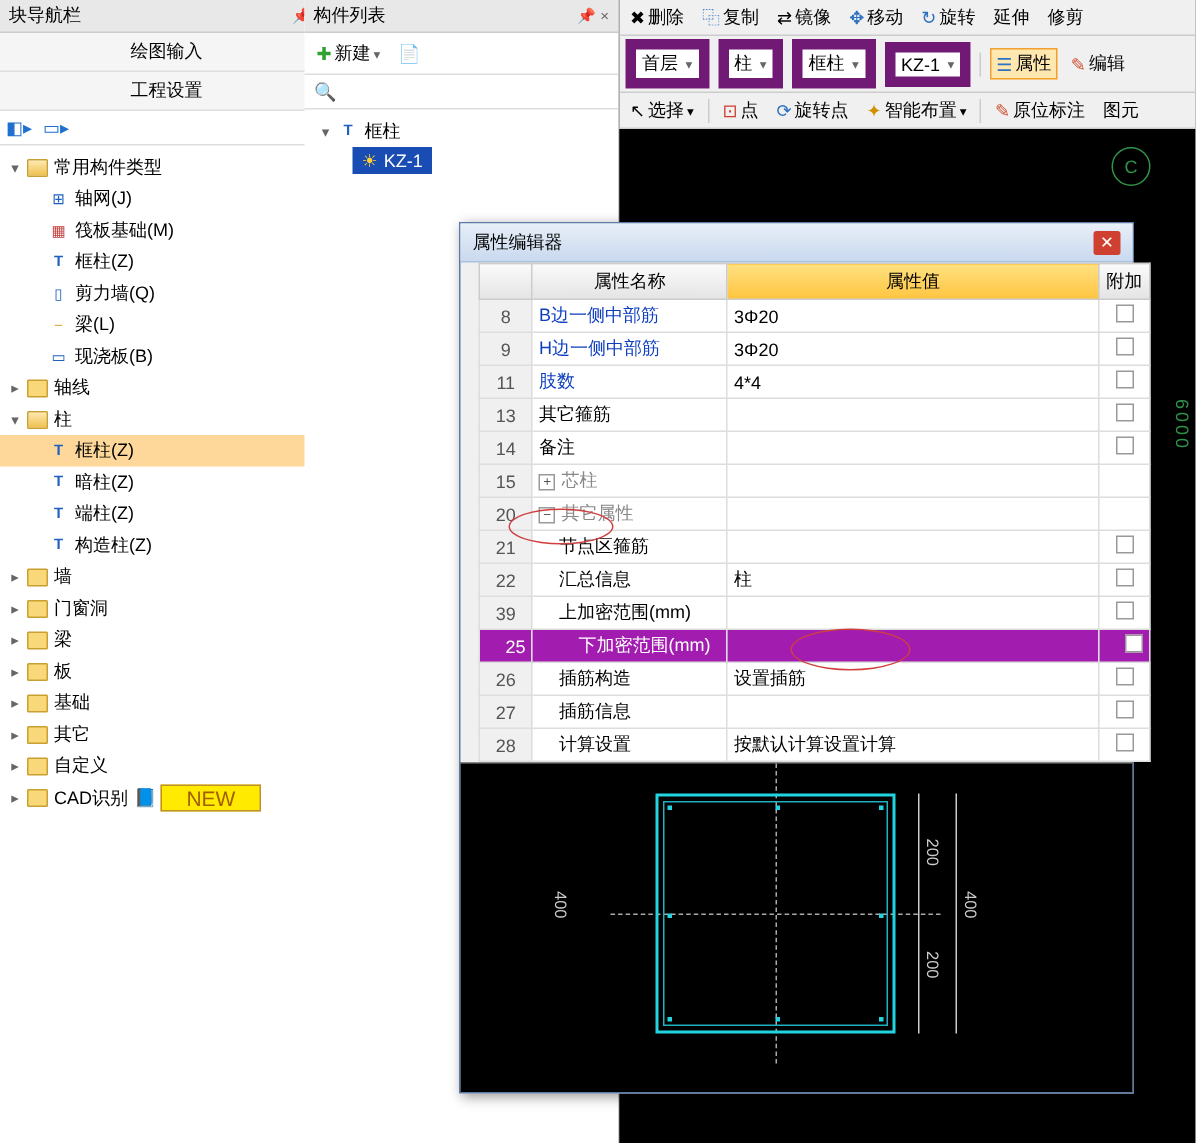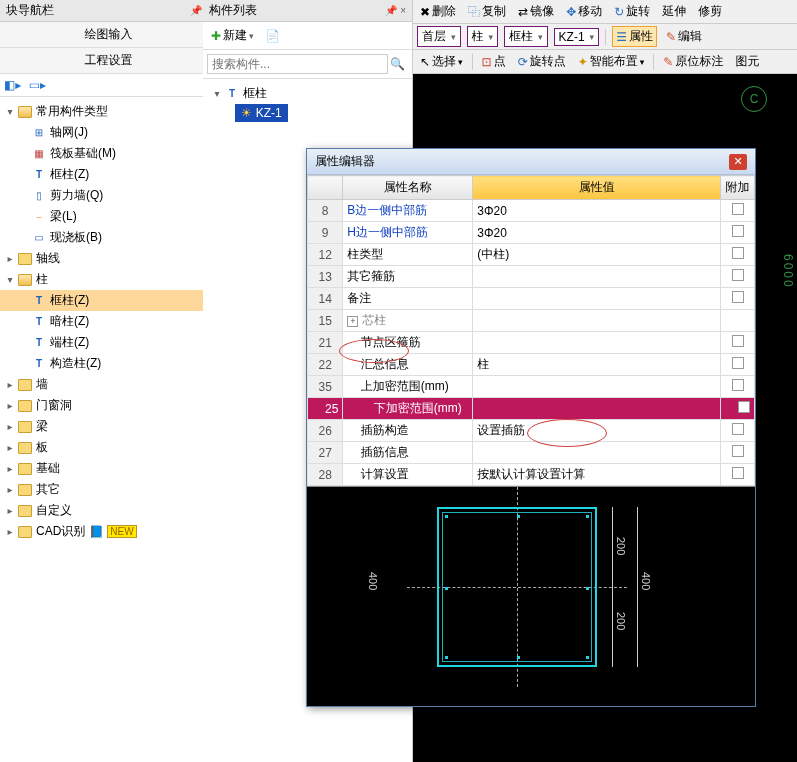--- a/index.html
+++ b/index.html
@@ -1,71 +1,71 @@
 <!DOCTYPE html>
 <html><head>
 <meta charset="utf-8">
 <style>
 * { box-sizing: border-box; margin: 0; padding: 0; font-family: "Microsoft YaHei", SimSun, sans-serif; }
 body { width: 797px; height: 762px; overflow: hidden; background: #f0f0f0; font-size: 12px; position: relative; }
 
 
-.left-panel { position: absolute; left: 0; top: 0; width: 223px; height: 762px; background: #fff; border-right: 6px solid #ec4899; }
+.left-panel { position: absolute; left: 0; top: 0; width: 223px; height: 762px; background: #fff; border-right: 1px solid #ec4899; }
 .panel-title { background: #e8e8e8; padding: 2px 6px; border-bottom: 1px solid #ccc; font-size: 12px; display: flex; align-items: center; }
 .panel-title .pin { margin-left: auto; font-size: 10px; color: #666; }
 .sub-title { text-align: center; padding: 4px; border-bottom: 1px solid #ddd; background: #f5f5f5; }
 .tree { padding: 4px 0; }
 .tree-item { padding: 2px 4px; display: flex; align-items: center; white-space: nowrap; cursor: pointer; }
 .tree-item.selected { background: #fed89a; }
 .tree-toggle { width: 12px; height: 12px; display: inline-flex; align-items: center; justify-content: center; font-size: 10px; color: #666; margin-right: 2px; }
 .indent-2 { padding-left: 32px; }
 .folder-icon { width: 14px; height: 12px; background: #f8d878; border: 1px solid #c9a030; margin-right: 4px; display: inline-block; border-radius: 1px; }
 .folder-open { background: linear-gradient(#fde9b0, #f0c050); }
 .item-icon { width: 14px; height: 14px; margin-right: 4px; display: inline-flex; align-items: center; justify-content: center; font-size: 10px; }
 .icon-grid { color: #2060c0; }
 .icon-t { color: #2060c0; font-weight: bold; }
-.new-badge { background: #ffea00; color: #a06000; font-size: 10px; padding: 0 2px; margin-left: 3px; border: 1px solid #c09030; }
+.new-badge { background: #ffea00; color: #a06000; font-size: 14px; padding: 0 16px; margin-left: 3px; border: 1px solid #c09030; }
 
 
 .mid-panel { position: absolute; left: 203px; top: 0; width: 210px; height: 762px; background: #fff; border-right: 1px solid #ccc; }
 .toolbar-row { display: flex; align-items: center; padding: 3px 4px; border-bottom: 1px solid #ddd; gap: 4px; }
 .tb-btn { display: inline-flex; align-items: center; gap: 2px; padding: 2px 4px; cursor: pointer; }
 .search-row { display: flex; padding: 4px; border-bottom: 1px solid #ddd; }
 .search-row input { flex: 1; border: 1px solid #ccc; padding: 2px 4px; font-size: 12px; color: #999; }
 .search-row .mag { width: 20px; display: flex; align-items: center; justify-content: center; color: #888; cursor: pointer; }
 .comp-tree { padding: 4px; }
 .comp-node { padding: 2px 4px; display: flex; align-items: center; }
 .comp-child { margin-left: 28px; padding: 2px 6px; background: #1a4db3; color: #fff; display: inline-flex; align-items: center; gap: 4px; }
 .comp-child .sun { color: #ffd030; }
 
 
 .right-area { position: absolute; left: 413px; top: 0; width: 384px; height: 762px; background: #000; }
 .right-toolbar { background: #f0f0f0; border-bottom: 1px solid #ccc; display: flex; align-items: center; padding: 2px 4px; gap: 6px; font-size: 12px; white-space: nowrap; overflow: hidden; }
 .right-toolbar .btn { display: inline-flex; align-items: center; gap: 2px; padding: 1px 3px; cursor: pointer; }
 .right-toolbar .sep { width: 1px; height: 16px; background: #ccc; }
-.right-toolbar .dd { border: 1px solid #701a75; padding: 1px 4px; background: #fff; font-size: 12px; display: inline-flex; align-items: center; gap: 2px; }
+.right-toolbar .dd { border: 7px solid #701a75; padding: 1px 4px; background: #fff; font-size: 12px; display: inline-flex; align-items: center; gap: 2px; }
 .right-toolbar .dd::after { content: "▾"; font-size: 9px; color: #666; margin-left: 3px; }
 .right-toolbar .active { border: 1px solid #f0a030; background: #ffe7b0; padding: 1px 3px; }
 .cad-canvas { position: relative; width: 100%; height: calc(100% - 80px); background: #000; }
 .circle-c { position: absolute; right: 30px; top: 12px; width: 26px; height: 26px; border: 1px solid #2f9348; border-radius: 50%; color: #2f9348; display: flex; align-items: center; justify-content: center; font-size: 12px; }
 .dim-6000 { position: absolute; right: 2px; top: 180px; color: #2f9348; writing-mode: vertical-rl; font-size: 12px; letter-spacing: 2px; }
 
 
 .dialog { position: absolute; left: 306px; top: 148px; width: 450px; background: #f0f0f0; border: 1px solid #5a7aa8; box-shadow: 2px 2px 8px rgba(0,0,0,0.4); }
 .dlg-title { background: linear-gradient(#e8eff8, #c9d9ef); padding: 4px 8px; font-size: 12px; display: flex; align-items: center; border-bottom: 1px solid #aac0dd; }
 .dlg-close { margin-left: auto; width: 18px; height: 16px; background: #d04030; color: #fff; display: flex; align-items: center; justify-content: center; font-size: 11px; cursor: pointer; border-radius: 2px; }
-.prop-table { width: 100%; border-collapse: collapse; font-size: 12px; }
+.prop-table { width: 100%; border-collapse: collapse; font-size: 12px; margin-left: 12px; }
 .prop-table th { background: linear-gradient(#fafafa, #e4e4e4); border: 1px solid #ccc; padding: 3px 4px; font-weight: normal; text-align: center; }
 .prop-table th.val { background: linear-gradient(#ffe080, #ffc540); }
 .prop-table td { border: 1px solid #ddd; padding: 2px 4px; background: #fff; height: 18px; }
 .prop-table td.rownum { background: #f0f0f0; text-align: center; width: 28px; color: #555; }
 .prop-table td.name { color: #1040c0; }
 .prop-table td.name.black { color: #000; }
 .prop-table td.name.gray { color: #888; }
-.prop-table tr.sel td { background: #be185d; color: #fff; padding-left: 17px; }
+.prop-table tr.sel td { background: #a21caf; color: #fff; padding-left: 17px; }
 .prop-table tr.sel td.name { color: #fff; }
 .prop-table td.chk { text-align: center; }
 .prop-table td.chk .cb { width: 12px; height: 12px; border: 1px solid #999; display: inline-block; background: #fff; }
 .row-expand { display: inline-block; width: 11px; height: 11px; border: 1px solid #999; font-size: 9px; line-height: 9px; text-align: center; margin-right: 4px; color: #555; background: #fff; }
 .red-ellipse { position: absolute; border: 1px solid #d04040; border-radius: 50%; pointer-events: none; }
 
 
 .preview { background: #000; height: 220px; position: relative; border-top: 1px solid #888; }
 .rect-outer { position: absolute; left: 130px; top: 20px; width: 160px; height: 160px; border: 2px solid #20d4e0; }
 .rect-outer::before { content: ""; position: absolute; inset: 3px; border: 1px solid #20b0c0; }
@@ -197,21 +197,20 @@
   </div>
   <div class="toolbar-row">
     <span class="tb-btn">
         <span style="color:#30a030">✚</span>
         <span>新建</span>
         <span style="font-size:9px;color:#666">▾</span>
       </span>
     <span class="tb-btn" style="color:#3070c0">📄</span>
   </div>
   <div class="search-row">
-    <input placeholder="搜索构件..." style="">
     <span class="mag">🔍</span>
   </div>
   <div class="comp-tree">
     <div class="comp-node">
         <span class="tree-toggle">▾</span>
         <span class="item-icon icon-t">T</span>
         <span>框柱</span>
       </div>
     <div class="comp-child">
         <span class="sun">☀</span>
@@ -320,57 +319,63 @@
           <td>3Φ20</td>
           <td class="chk"><span class="cb"></span></td>
         </tr>
         <tr>
           <td class="rownum">9</td>
           <td class="name">H边一侧中部筋</td>
           <td>3Φ20</td>
           <td class="chk"><span class="cb"></span></td>
         </tr>
         <tr>
-          <td class="rownum">12</td>
-          <td class="name black">柱类型</td>
-          <td>(中柱)</td>
+          <td class="rownum">11</td>
+          <td class="name">肢数</td>
+          <td>4*4</td>
           <td class="chk"><span class="cb"></span></td>
         </tr>
         <tr>
           <td class="rownum">13</td>
           <td class="name black">其它箍筋</td>
           <td></td>
           <td class="chk"><span class="cb"></span></td>
         </tr>
         <tr>
           <td class="rownum">14</td>
           <td class="name black">备注</td>
           <td></td>
           <td class="chk"><span class="cb"></span></td>
         </tr>
         <tr>
           <td class="rownum">15</td>
           <td class="name gray"><span class="row-expand">+</span>芯柱</td>
+          <td></td>
+          <td class="chk"></td>
+        </tr>
+        <tr>
+          <td class="rownum">20</td>
+          <td class="name gray"><span class="row-expand">−</span>其它属性</td>
           <td></td>
           <td class="chk"></td>
         </tr>
         <tr>
           <td class="rownum">21</td>
           <td class="name black">&nbsp;&nbsp;&nbsp;&nbsp;节点区箍筋</td>
           <td></td>
           <td class="chk"><span class="cb"></span></td>
         </tr>
         <tr>
           <td class="rownum">22</td>
           <td class="name black">&nbsp;&nbsp;&nbsp;&nbsp;汇总信息</td>
           <td>柱</td>
           <td class="chk"><span class="cb"></span></td>
         </tr>
         <tr>
-          <td class="rownum">35</td>
+          <td class="rownum">39</td>
           <td class="name black">&nbsp;&nbsp;&nbsp;&nbsp;上加密范围(mm)</td>
           <td></td>
           <td class="chk"><span class="cb"></span></td>
         </tr>
         <tr class="sel">
           <td class="rownum">25</td>
           <td class="name black">&nbsp;&nbsp;&nbsp;&nbsp;下加密范围(mm)</td>
           <td></td>
           <td class="chk"><span class="cb"></span></td>
         </tr>

